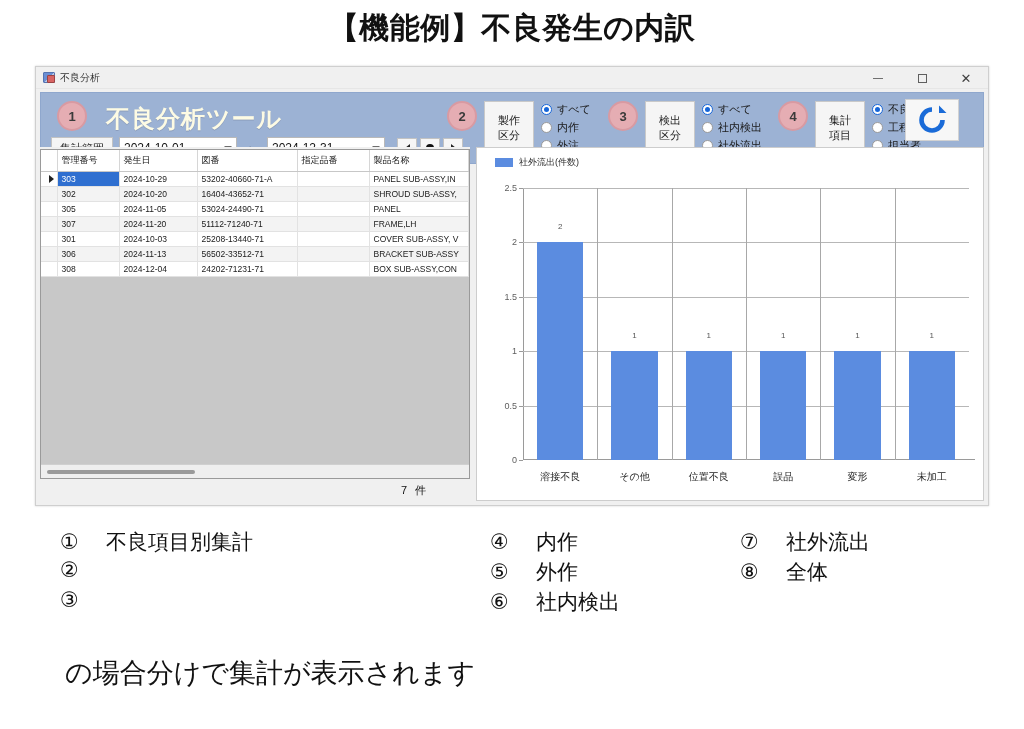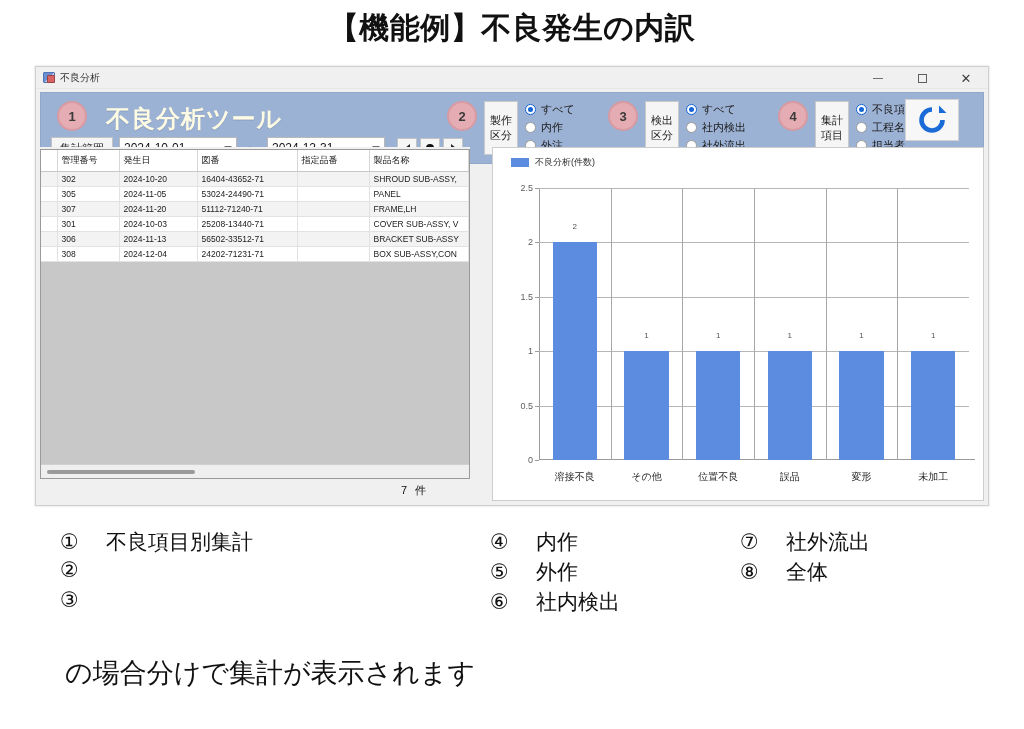--- a/index.html
+++ b/index.html
@@ -102,21 +102,21 @@
   }
   .tri-l{width:0;height:0;border-top:4px solid transparent;border-bottom:4px solid transparent;border-right:5px solid #222;}
   .tri-r{width:0;height:0;border-top:4px solid transparent;border-bottom:4px solid transparent;border-left:5px solid #222;}
   .dot{width:8px;height:8px;border-radius:50%;background:#111;}
 
   .radio-group { position:absolute; display:flex; align-items:flex-start; gap:7px; top:8px; }
   .g2 { left: 406px; }
   .g3 { left: 567px; }
   .g4 { left: 737px; }
   .grp-label {
-    width: 34px; min-height: 54px; background:#f5f5f5; border:1px solid #c9c9c9;
+    width: 50px; min-height: 54px; background:#f5f5f5; border:1px solid #c9c9c9;
     font-size: 11px; color:#1c1c1c; line-height: 1.35;
     display:flex; flex-direction:column; align-items:center; justify-content:center;
     padding: 2px 0;
   }
   .radios { display:flex; flex-direction:column; gap:3px; padding-top:1px; }
   .radio { display:flex; align-items:center; gap:5px; font-size:11px; color:#1a1a1a; }
   .rdot {
     width:11px;height:11px;border-radius:50%;border:1px solid #9a9a9a;background:#fff;
     display:flex;align-items:center;justify-content:center; flex:0 0 auto;
   }
@@ -125,21 +125,21 @@
 
   .refresh-wrap { position:absolute; right:8px; top:6px; width:86px; }
   .refresh-btn {
     width:54px;height:42px;background:#f7f7f7;border:1px solid #d2d2d2;margin-left:16px;
     display:flex;align-items:center;justify-content:center;
   }
   .pareto { display:flex; align-items:center; gap:4px; font-size:9px; color:#1f1f1f; margin-top:7px; margin-left:4px;}
   .cbox { width:10px;height:10px;border:1px solid #9b9b9b;background:#fff; flex:0 0 auto;}
 
   
-  .workarea { position:absolute; left:4px; top:80px; right:4px; bottom:4px; display:flex; gap:22px; }
+  .workarea { position:absolute; left:4px; top:80px; right:4px; bottom:4px; display:flex; gap:6px; }
 
   .grid-panel {
     width: 430px; background:#f0f0f0; display:flex; flex-direction:column;
   }
   .datagrid {
     flex:1; background:#fff; border:1px solid #9a9a9a; margin-top:2px;
     display:flex; flex-direction:column; overflow:hidden;
   }
   table.dg { border-collapse: collapse; width:100%; table-layout: fixed; }
   table.dg th {
@@ -348,20 +348,30 @@
               <tr>
                 <th></th>
                 <th>管理番号</th>
                 <th>発生日</th>
                 <th>図番</th>
                 <th>指定品番</th>
                 <th>製品名称</th>
               </tr>
             </thead>
             <tbody>
+              <tr>
+                <td class="col-marker">
+                    <div class="caretrow"></div>
+                  </td>
+                <td class="sel">303</td>
+                <td>2024-10-29</td>
+                <td>53202-40660-71-A</td>
+                <td></td>
+                <td>PANEL SUB-ASSY,IN</td>
+              </tr>
               <tr class="alt">
                 <td class="col-marker"></td>
                 <td>302</td>
                 <td>2024-10-20</td>
                 <td>16404-43652-71</td>
                 <td></td>
                 <td>SHROUD SUB-ASSY,</td>
               </tr>
               <tr>
                 <td class="col-marker"></td>
@@ -412,21 +422,21 @@
         </div>
         <div class="grid-status">
           <span class="num">7</span>
           <span class="unit">件</span>
         </div>
       </div>
 
       <div class="chart-panel">
         <div class="legend">
           <span class="swatch" style="background: rgb(91, 140, 224);"></span>
-          <span class="ltext">不良分析(件数)</span>
+          <span class="ltext">社外流出(件数)</span>
         </div>
 
         <div class="plot">
           <div class="axis-y"></div>
           <div class="axis-x"></div>
 
           <div class="gridline" style="top:0%"></div>
           <div class="gridline" style="top:20%"></div>
           <div class="gridline" style="top:40%"></div>
           <div class="gridline" style="top:60%"></div>

